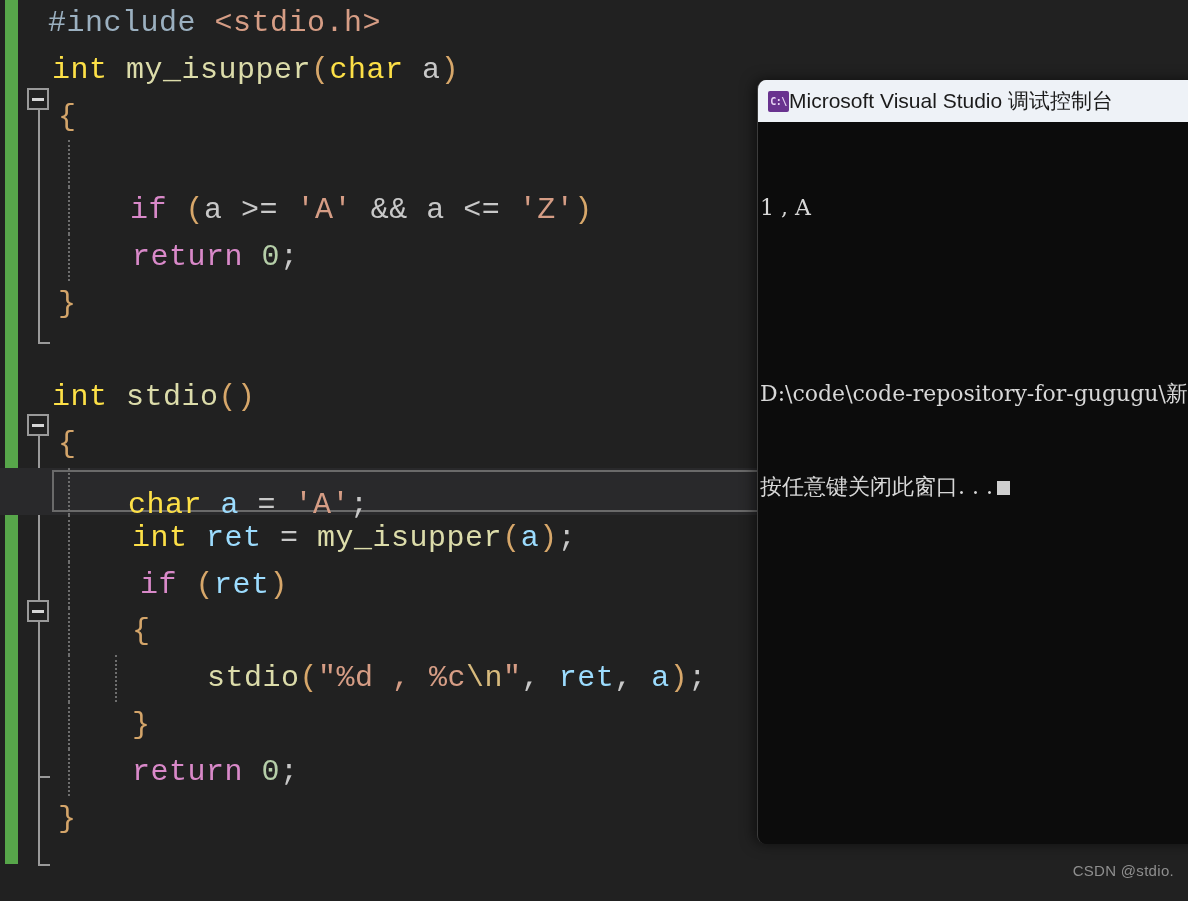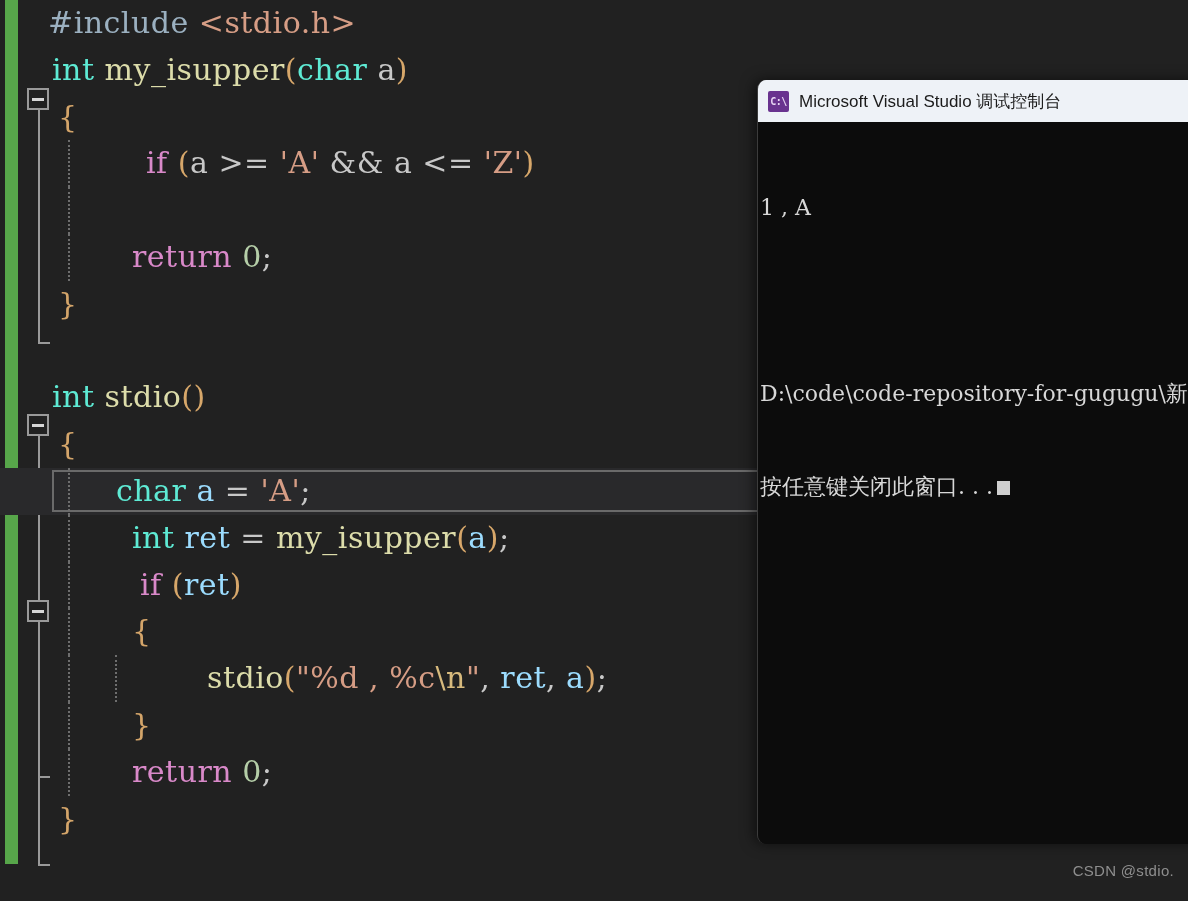--- a/index.html
+++ b/index.html
@@ -15,20 +15,21 @@
     background: #212121;
     overflow: hidden;
     font-family: "DejaVu Serif", serif;
   }
 
   
   #editor {
     position: absolute;
     inset: 0;
     background: #212121;
+    font-family: Liberation Mono, monospace;
   }
   
   .change-bar {
     position: absolute;
     left: 5px;
     top: 0;
     width: 13px;
     height: 864px;
     background: #57a64a;
   }
@@ -105,21 +106,21 @@
     position: absolute;
     left: 3px;
     top: 8px;
     width: 12px;
     height: 3px;
     background: #d6d6d6;
   }
 
   
   .k  { color: #d989c9; }   
-  .t  { color: #5eead4; text-align: center; }   
+  .t  { color: #fde047; text-align: center; }   
   .fn { color: #dcdcaa; }   
   .pp { color: #9bb0c0; }   
   .inc{ color: #d69d85; }   
   .str{ color: #d69d85; }   
   .esc{ color: #d7ba7d; }   
   .num{ color: #b5cea8; }   
   .var{ color: #9cdcfe; }   
   .pl { color: #c8c8c8; }   
   .br { color: #d4a56a; }   
   .pn { color: #d7a76a; }   
@@ -155,23 +156,22 @@
     align-items: center;
     justify-content: center;
     color: #e8d6f5;
     font-family: "DejaVu Sans Mono", monospace;
     font-size: 10px;
     font-weight: bold;
     flex: none;
     letter-spacing: -0.5px;
   }
   #console-title {
-    margin-left: 10px;
     font-family: "Liberation Sans", sans-serif;
-    font-size: 17px;
+    font-size: 21px;
     color: #1b1b1b;
     white-space: nowrap;
   }
   #console-body {
     background: #0c0c0c;
     height: 722px;
     padding: 8px 0 0 2px;
     box-sizing: border-box;
     font-family: "DejaVu Serif", serif;
     font-size: 22px;
@@ -230,21 +230,21 @@
       <div class="line">
         <span class="txt" style="left:52px;"><span class="t">int</span> <span class="fn">my_isupper</span><span class="pn">(</span><span class="t">char</span> <span class="pl">a</span><span class="pn">)</span></span>
       </div>
 
       <div class="line">
         <span class="txt" style="left:58px;"><span class="br">{</span></span>
       </div>
 
       <div class="line">
         <div class="guide g1"></div>
-        <span class="txt" style="left:146px;"><span class="k">if</span> <span class="pn">(</span><span class="pl">a</span> <span class="pl">&gt;=</span> <span class="str">'A'</span> <span class="pl">&amp;&amp;</span> <span class="pl">a</span> <span class="pl">&lt;=</span> <span class="str">'Z'</span><span class="pn">)</span></span>
+        <span class="txt" style="left:130px;margin-top:47px;"><span class="k">if</span> <span class="pn">(</span><span class="pl">a</span> <span class="pl">&gt;=</span> <span class="str">'A'</span> <span class="pl">&amp;&amp;</span> <span class="pl">a</span> <span class="pl">&lt;=</span> <span class="str">'Z'</span><span class="pn">)</span></span>
       </div>
 
       <div class="line">
         <div class="guide g1"></div>
       </div>
 
       <div class="line">
         <div class="guide g1"></div>
         <span class="txt" style="left:132px;"><span class="k">return</span> <span class="num">0</span><span class="pl">;</span></span>
       </div>
@@ -259,21 +259,21 @@
         <span class="txt" style="left:52px;"><span class="t">int</span> <span class="fn">stdio</span><span class="pn">()</span></span>
       </div>
 
       <div class="line">
         <span class="txt" style="left:58px;"><span class="br">{</span></span>
       </div>
 
       <div class="line current">
         <div class="hl"></div>
         <div class="guide g1"></div>
-        <span class="txt" style="left:116px;"><span class="t">char</span> <span class="var">a</span> <span class="pl">=</span> <span class="str">'A'</span><span class="pl">;</span></span>
+        <span class="txt" style="left:128px;margin-top:14px;"><span class="t">char</span> <span class="var">a</span> <span class="pl">=</span> <span class="str">'A'</span><span class="pl">;</span></span>
       </div>
 
       <div class="line">
         <div class="guide g1"></div>
         <span class="txt" style="left:132px;"><span class="t">int</span> <span class="var">ret</span> <span class="pl">=</span> <span class="fn">my_isupper</span><span class="pn">(</span><span class="var">a</span><span class="pn">)</span><span class="pl">;</span></span>
       </div>
 
       <div class="line">
         <div class="guide g1"></div>
         <span class="txt" style="left:140px;"><span class="k">if</span> <span class="pn">(</span><span class="var">ret</span><span class="pn">)</span></span>

